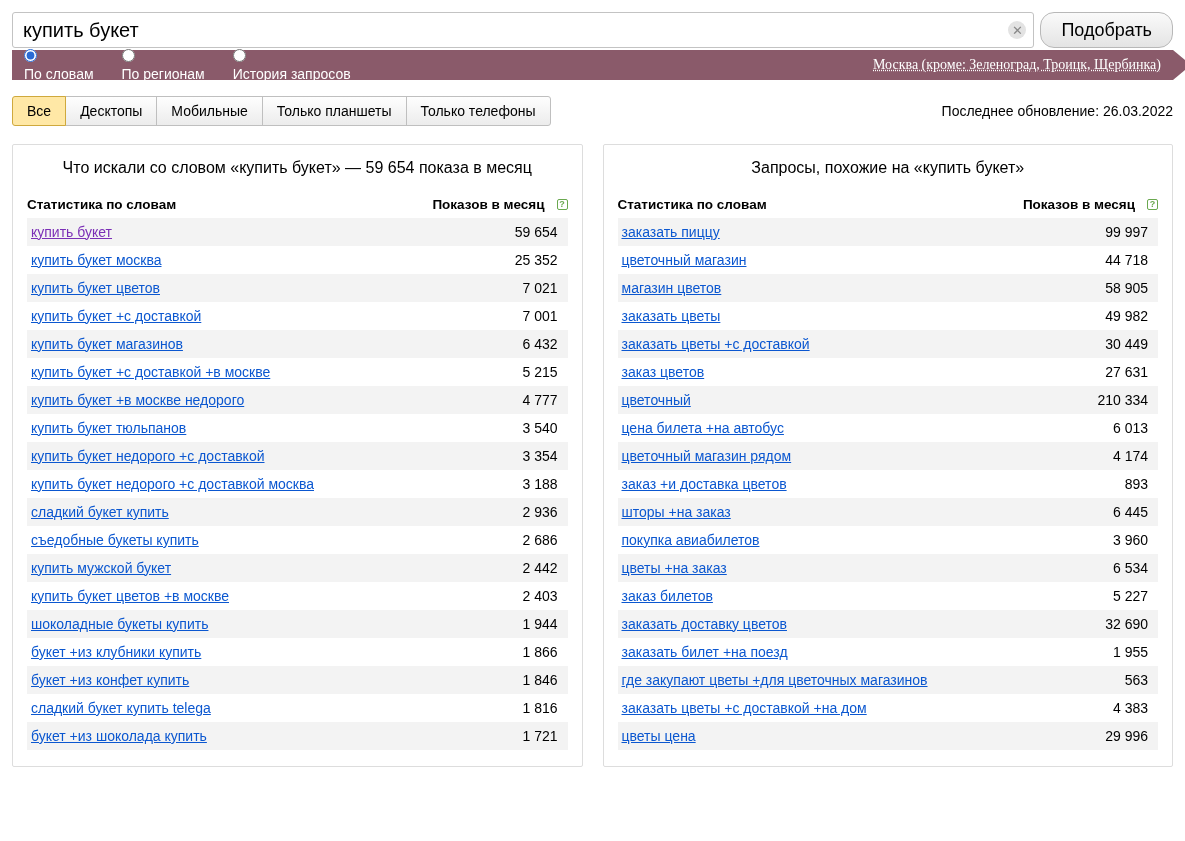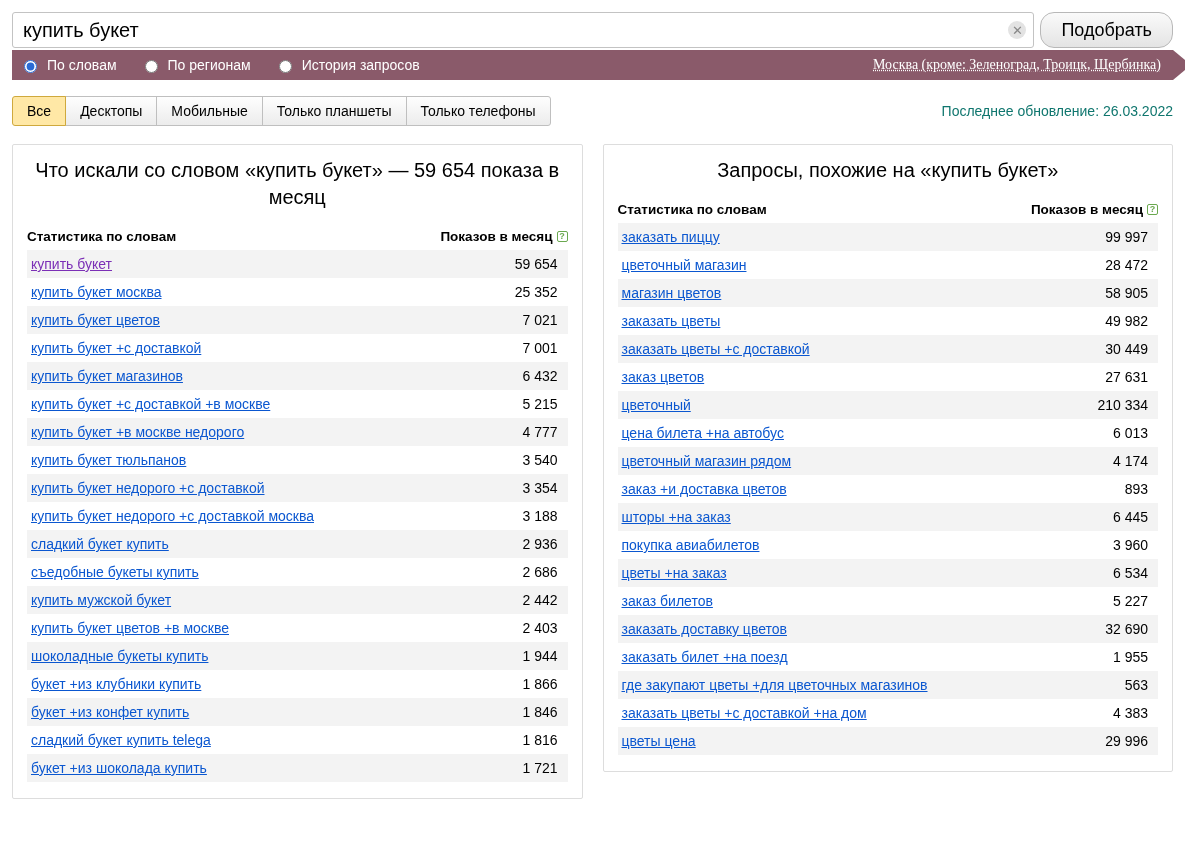--- a/index.html
+++ b/index.html
@@ -61,21 +61,21 @@
   .modebar::after {
     content: "";
     position: absolute;
     right: -18px;
     top: 0;
     border-top: 15px solid transparent;
     border-bottom: 15px solid transparent;
     border-left: 18px solid #8a5a6a;
   }
   .mode-opts { display: flex; gap: 28px; align-items: center; }
-  .mode-opt { display: inline-flex; align-items: flex-end; gap: 10px; cursor: pointer; }
+  .mode-opt { display: inline-flex; align-items: flex-start; gap: 4px; cursor: pointer; flex-direction: column; }
   .mode-opt input { accent-color: #2a6bd4; }
   .region { margin-left: auto; color: #fff; text-decoration: underline dotted; cursor: pointer; font-family: Liberation Serif, serif; }
   .tabrow {
     margin-top: 16px;
     display: flex;
     align-items: center;
   }
   .tabs { display: flex; }
   .tab {
     border: 1px solid #bfbfbf;
@@ -85,49 +85,49 @@
     cursor: pointer;
     margin-right: -1px;
   }
   .tab:first-child { border-top-left-radius: 3px; border-bottom-left-radius: 3px; }
   .tab:last-child { border-top-right-radius: 3px; border-bottom-right-radius: 3px; }
   .tab.active {
     background: #ffe8a6;
     border-color: #cfa93d;
     position: relative;
   }
-  .updated { margin-left: auto; font-size: 14px; color: #0f766e; }
+  .updated { margin-left: auto; font-size: 14px; color: #000000; }
   .panels {
     margin-top: 18px;
     display: flex;
     gap: 20px;
     align-items: flex-start;
   }
   .panel {
     flex: 1;
     border: 1px solid #ddd;
     border-radius: 2px;
     background: #fff;
     padding: 12px 14px 16px;
   }
   .panel-title {
     text-align: center;
-    font-size: 20px;
+    font-size: 16px;
     font-weight: 400;
     margin-bottom: 14px;
     line-height: 1.35;
   }
   .tbl-head {
     display: flex;
     font-size: 13.5px;
     font-weight: 700;
     padding: 4px 0 6px;
     border-bottom: 0;
   }
-  .tbl-head .col2 { margin-left: auto; display: inline-flex; align-items: center; gap: 4px; }
+  .tbl-head .col2 { margin-left: auto; display: inline-flex; align-items: center; gap: 12px; }
   .help-icon {
     display: inline-flex;
     width: 11px; height: 11px;
     border: 1px solid #6aa84f;
     color: #6aa84f;
     border-radius: 2px;
     align-items: center; justify-content: center;
     font-size: 9px;
     line-height: 1;
     cursor: pointer;
@@ -287,21 +287,21 @@
         <span class="help-icon">?</span>
       </span>
     </div>
     <div id="right-rows">
         <div class="row">
           <a href="#">заказать пиццу</a>
           <span class="num">99 997</span>
         </div>
         <div class="row">
           <a href="#">цветочный магазин</a>
-          <span class="num">28 472</span>
+          <span class="num">44 718</span>
         </div>
         <div class="row">
           <a href="#">магазин цветов</a>
           <span class="num">58 905</span>
         </div>
         <div class="row">
           <a href="#">заказать цветы</a>
           <span class="num">49 982</span>
         </div>
         <div class="row">

